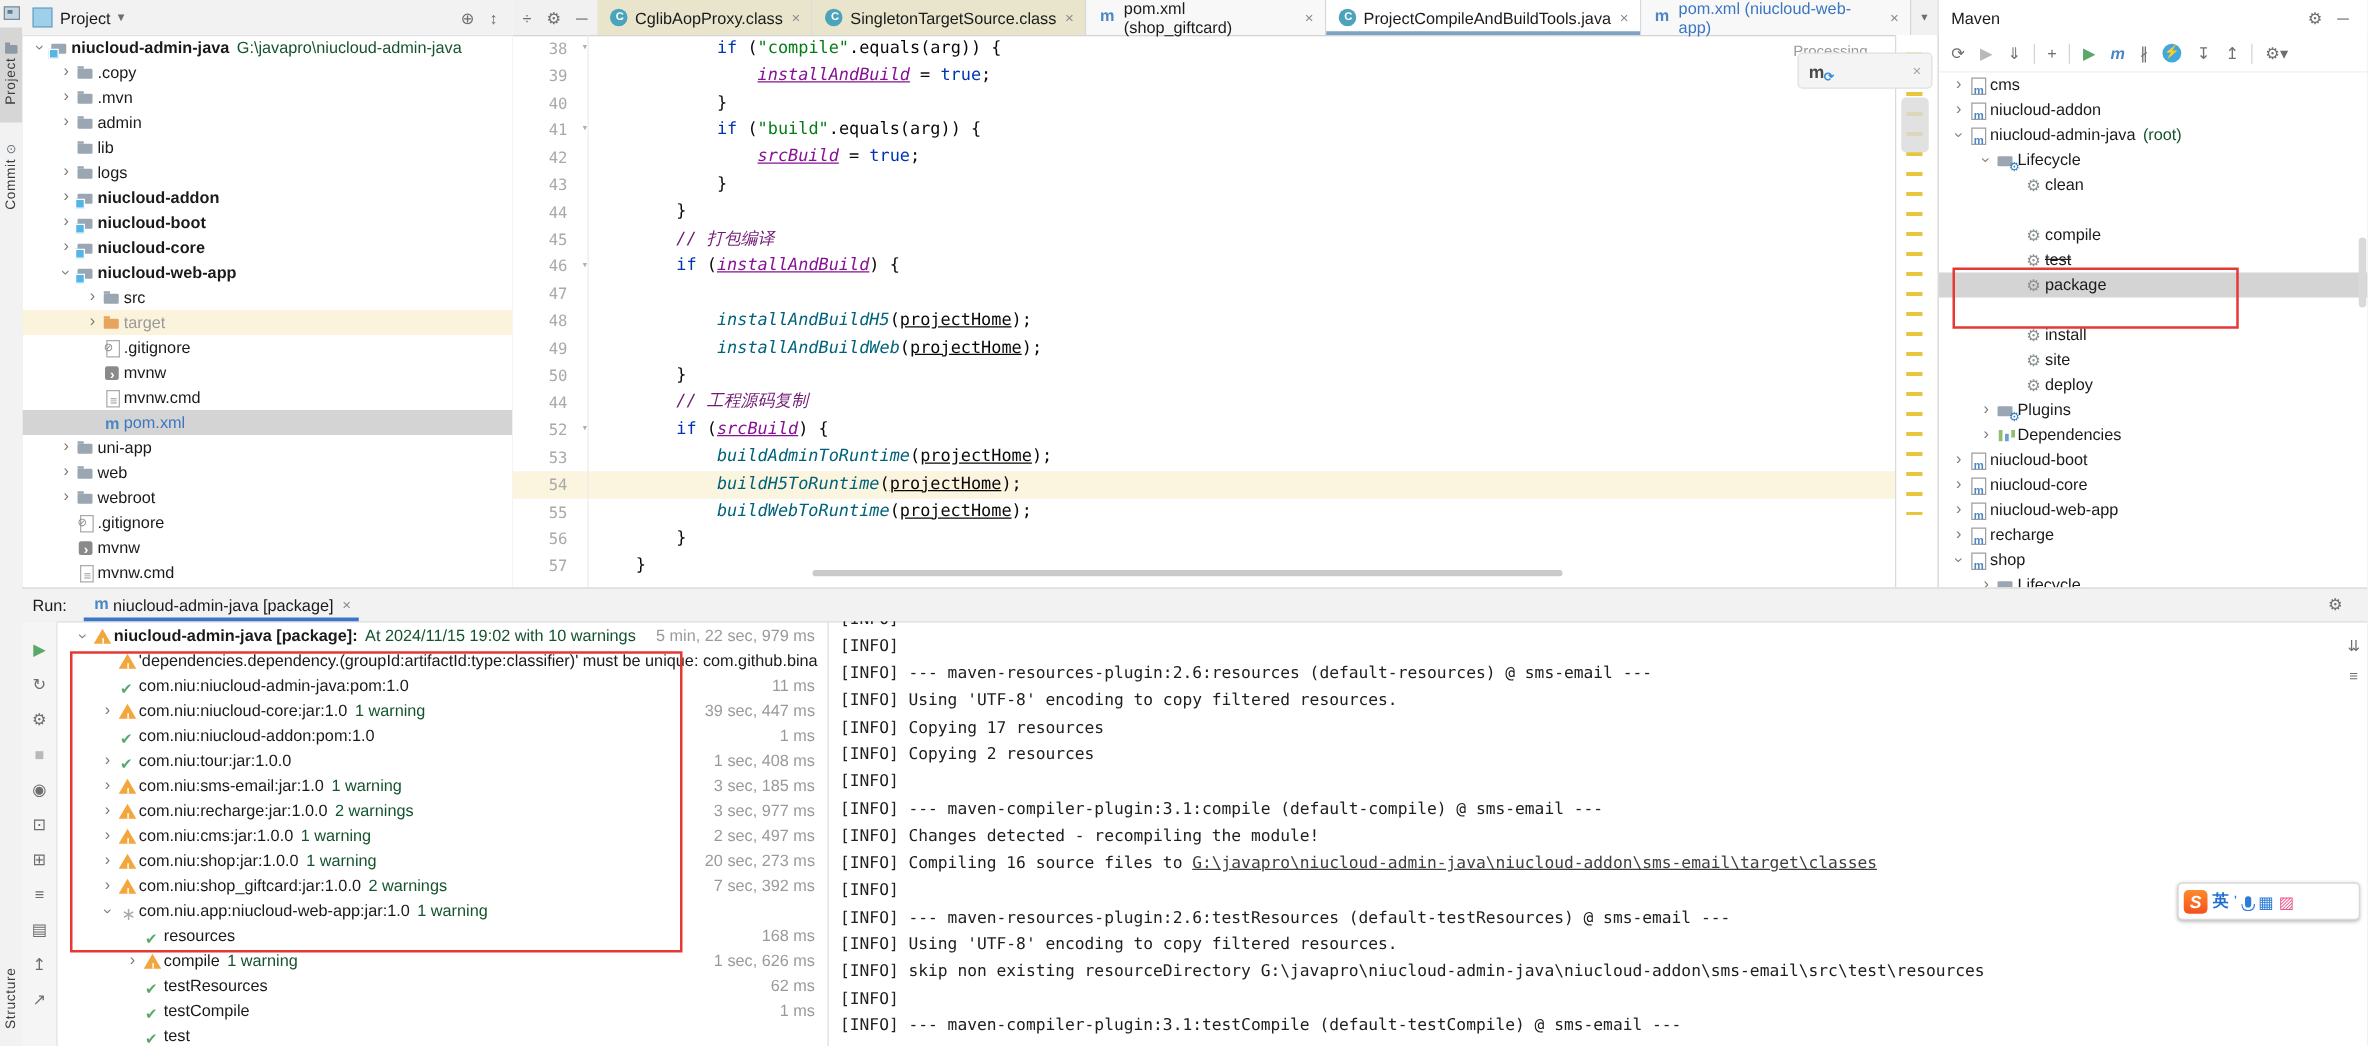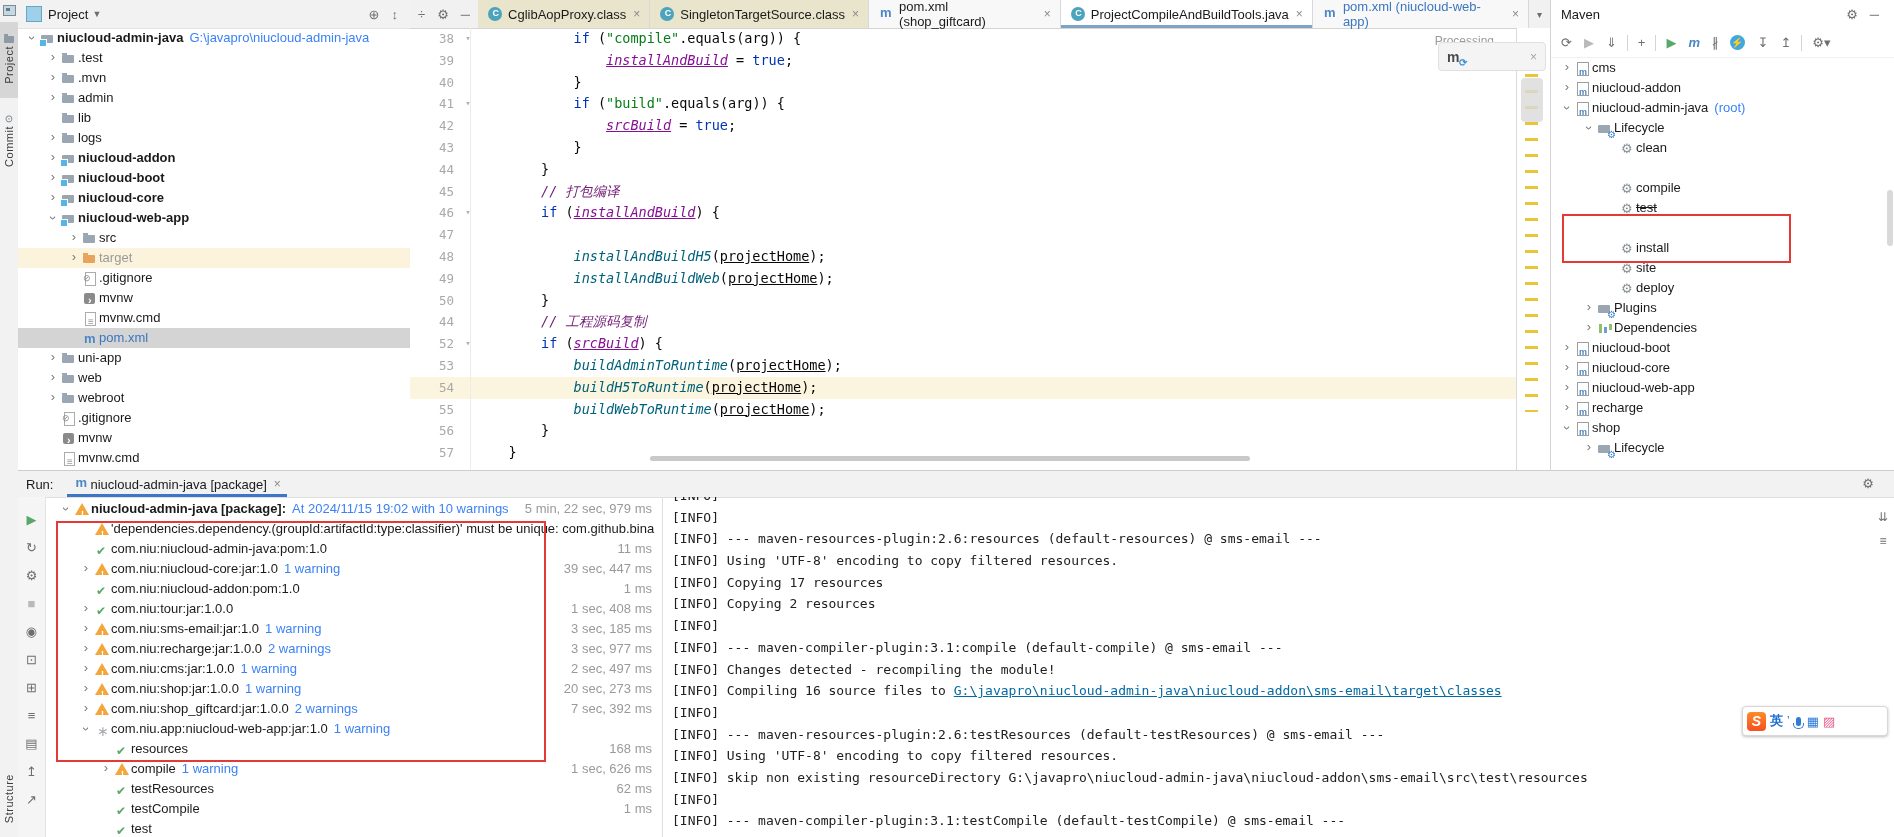--- a/index.html
+++ b/index.html
@@ -23,21 +23,21 @@
   .trow.sel{background:#D4D4D4;}
   .trow.hl{background:#FBF3DC;}
   .chev{flex:none;width:16px;text-align:center;color:#7A7A7A;font-size:13px;display:inline-block;transform:translateY(-1px);}
   .chev.open{transform:rotate(90deg);}
   .chev.none{visibility:hidden;}
   .lbl{color:#1A1A1A;}
   .lbl.b{font-weight:bold;}
   .lbl.blue{color:#3B76C0;}
   .lbl.gray{color:#9A9A9A;}
   .lbl.strike{text-decoration:line-through;}
-  .sfx{color:#3b82f6;margin-left:6px;}
+  .sfx{color:#14532d;margin-left:6px;}
   .dur{position:absolute;right:8px;color:#9A9A9A;}
   
   .ic{display:inline-block;width:17px;height:15px;position:relative;flex:none;}
   .ic-folder,.ic-folder-mod,.ic-folder-ex,.ic-folder-gear{margin-top:0;}
   .ic-folder::before,.ic-folder-mod::before,.ic-folder-ex::before,.ic-folder-gear::before{
     content:"";position:absolute;left:1px;top:4px;width:12px;height:8px;background:#9AA7B2;border-radius:1px;}
   .ic-folder::after{content:"";position:absolute;left:1px;top:2px;width:5px;height:2px;background:#9AA7B2;}
   .ic-folder-ex::before{background:#E8A35C;}
   .ic-folder-ex::after{content:"";position:absolute;left:1px;top:2px;width:5px;height:2px;background:#E8A35C;}
   .ic-folder-mod::after{content:"";position:absolute;left:-1px;bottom:-1px;width:6px;height:6px;background:#55B5E7;border:1px solid #FFF;}
@@ -123,21 +123,21 @@
   .run-tab{display:flex;align-items:center;margin-left:14px;height:26px;padding:0 6px;position:relative;}
   .run-tab::after{content:"";position:absolute;left:0;right:0;bottom:0;height:3px;background:#3C76C8;}
   .run-toolcol{position:absolute;left:0;top:26px;bottom:0;width:27px;background:#F5F5F5;border-right:1px solid #E3E3E3;
     display:flex;flex-direction:column;align-items:center;padding-top:8px;}
   .run-toolcol .tbi{margin:6.5px 0;font-size:13px;}
   .rtree{position:absolute;left:27px;top:28px;width:615px;bottom:0;overflow:hidden;}
   .console{position:absolute;left:644px;top:26px;right:0;bottom:0;overflow:hidden;border-left:1px solid #DEDEDE;
     font-family:"DejaVu Sans Mono",monospace;font-size:13px;color:#202020;}
   .console-inner{margin-top:-12px;padding-left:9px;}
   .conline{height:21.7px;line-height:21.7px;white-space:pre;}
-  .conlink{color:#0369a1;text-decoration:underline;}
+  .conlink{color:#404040;text-decoration:underline;}
   .run-gear{position:absolute;right:14px;top:5px;color:#6E6E6E;font-size:13px;}
   .console-mini{position:absolute;right:6px;top:34px;display:flex;flex-direction:column;align-items:center;}
   .console-mini .tbi{margin:5px 0;font-size:12px;}
   
   .annobox{position:absolute;border:2px solid #E53935;pointer-events:none;}
   .anno-run{left:56px;top:521px;width:486px;height:237px;}
   .anno-pkg{left:1562px;top:214px;width:225px;height:45px;}
   
   .ime{position:absolute;left:1742px;top:706px;width:136px;height:28px;background:#FFF;border:1px solid #D8D8D8;border-radius:4px;
     box-shadow:0 1px 3px rgba(0,0,0,.25);display:flex;align-items:center;padding:0 4px;overflow:hidden;}
@@ -184,21 +184,21 @@
     <div class="ptree">
         <div class="trow" style="padding-left: 6px;">
           <span class="chev open">›</span>
           <span class="ic ic-folder-mod"></span>
           <span class="lbl b">niucloud-admin-java</span>
           <span class="sfx">G:\javapro\niucloud-admin-java</span>
         </div>
         <div class="trow" style="padding-left: 27px;">
           <span class="chev">›</span>
           <span class="ic ic-folder"></span>
-          <span class="lbl">.test</span>
+          <span class="lbl">.copy</span>
         </div>
         <div class="trow" style="padding-left: 27px;">
           <span class="chev">›</span>
           <span class="ic ic-folder"></span>
           <span class="lbl">.mvn</span>
         </div>
         <div class="trow" style="padding-left: 27px;">
           <span class="chev">›</span>
           <span class="ic ic-folder"></span>
           <span class="lbl">admin</span>
@@ -425,20 +425,25 @@
         <div class="trow" style="padding-left: 52px;">
           <span class="chev none">›</span>
           <span class="ic ic-gear"></span>
           <span class="lbl">compile</span>
         </div>
         <div class="trow" style="padding-left: 52px;">
           <span class="chev none">›</span>
           <span class="ic ic-gear"></span>
           <span class="lbl strike">test</span>
         </div>
+        <div class="trow sel" style="padding-left: 52px;">
+          <span class="chev none">›</span>
+          <span class="ic ic-gear"></span>
+          <span class="lbl">package</span>
+        </div>
         <div class="trow" style="padding-left: 52px; flex-direction: column;">
           <span class="chev none">›</span>
           <span class="ic ic-gear"></span>
           <span class="lbl">verify</span>
         </div>
         <div class="trow" style="padding-left: 52px;">
           <span class="chev none">›</span>
           <span class="ic ic-gear"></span>
           <span class="lbl">install</span>
         </div>

